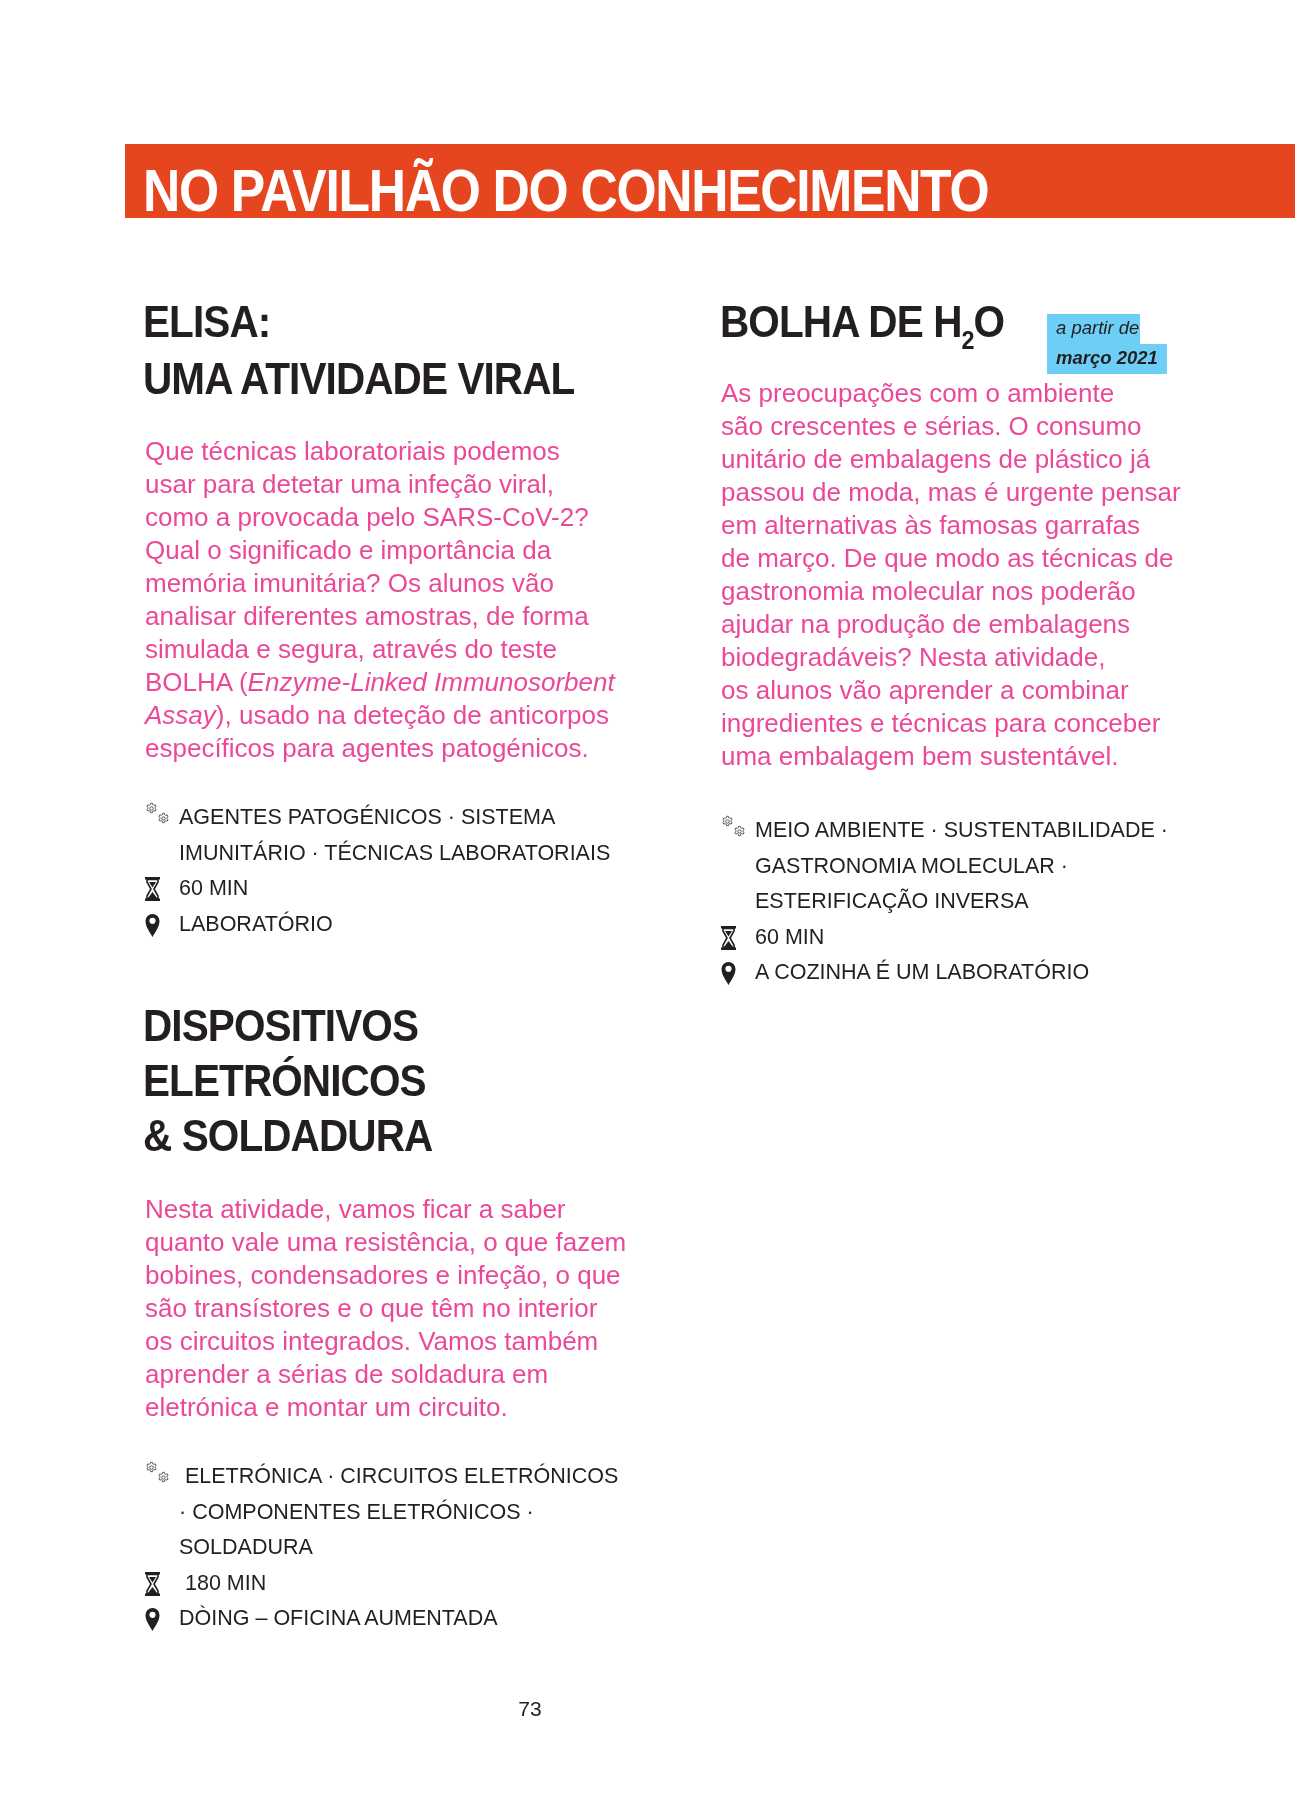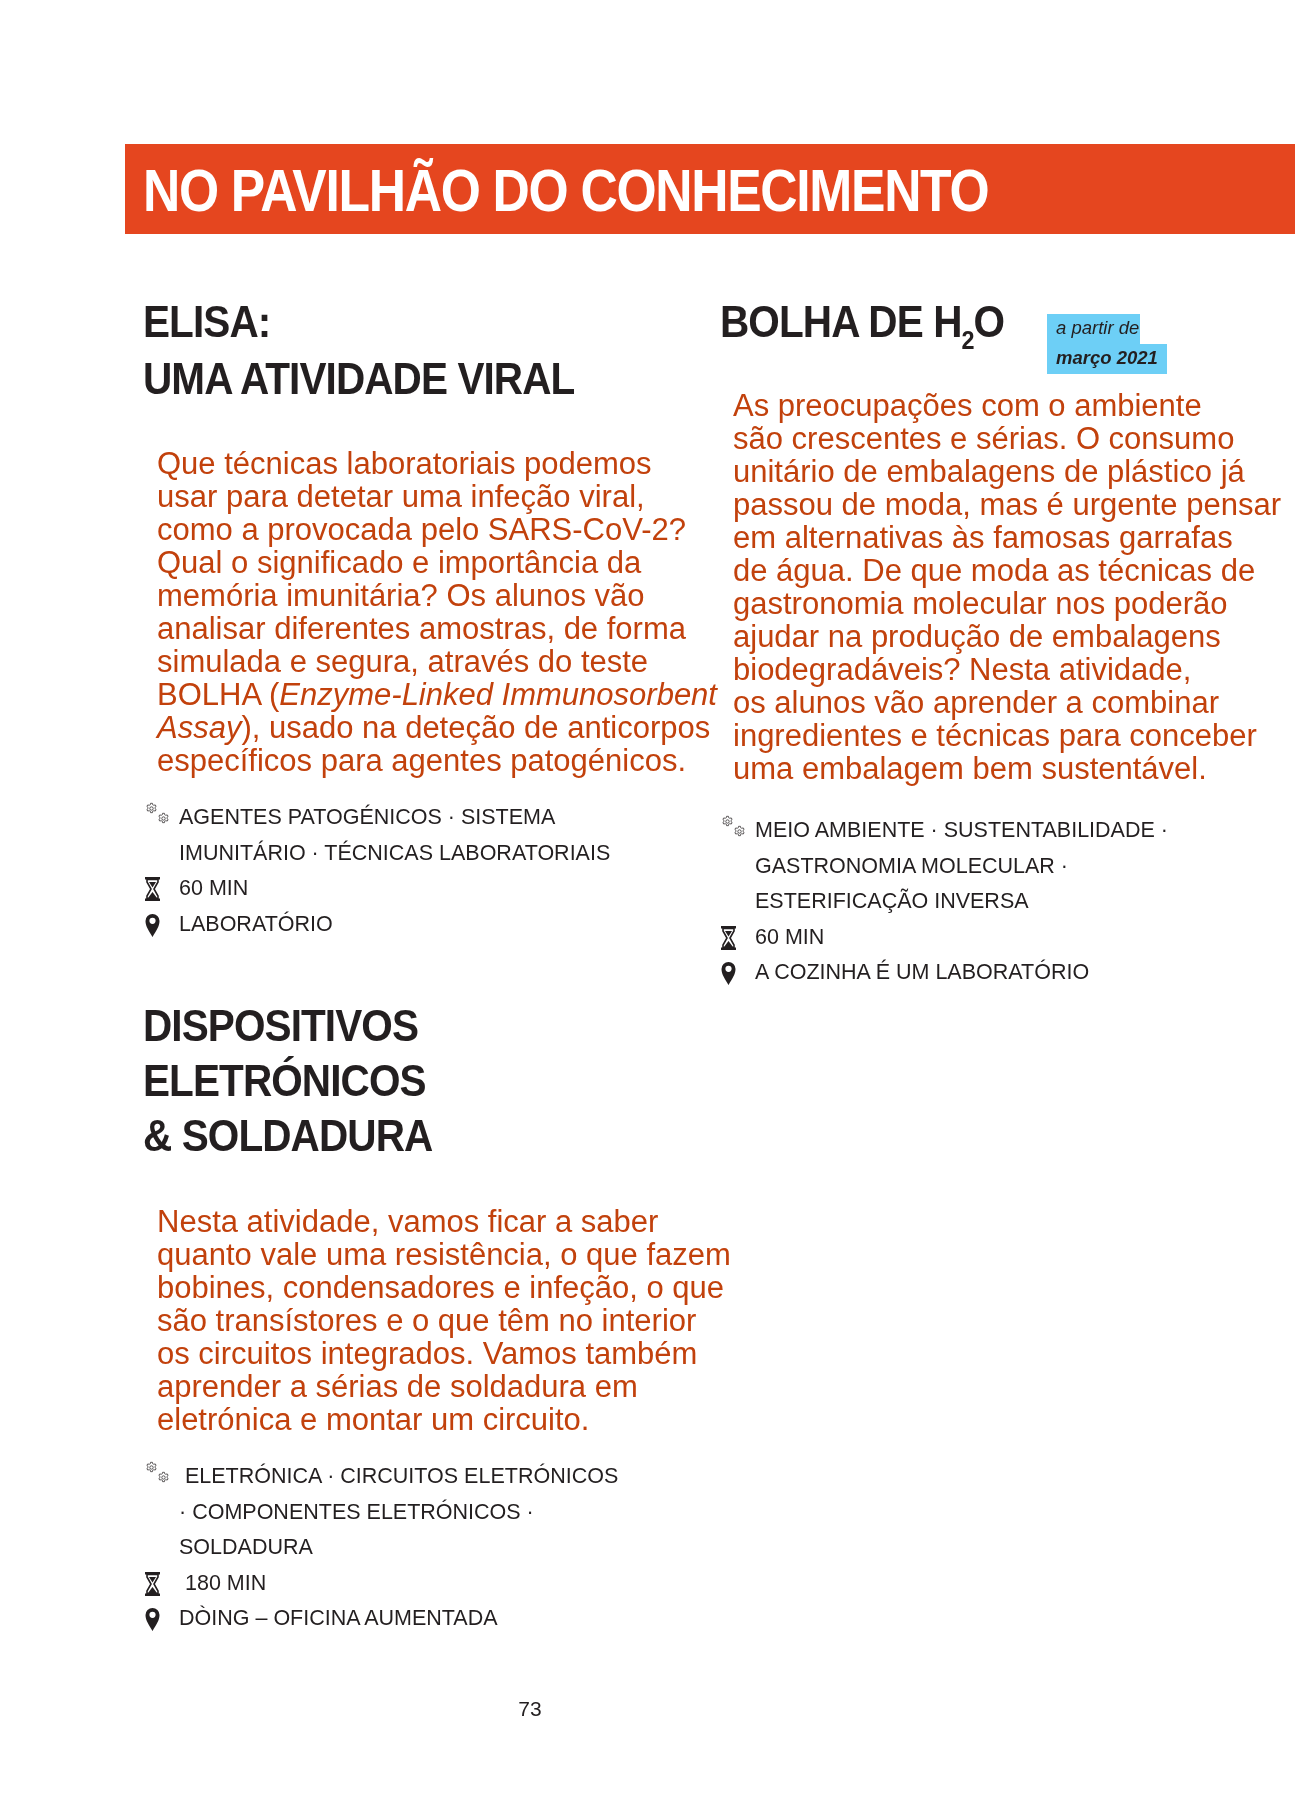--- a/index.html
+++ b/index.html
@@ -1,40 +1,40 @@
 <!DOCTYPE html>
 <html><head>
   <meta charset="utf-8">
   <style>
     html, body { margin: 0; padding: 0; }
     body {
       width: 1295px; height: 1800px; background: #ffffff; position: relative; overflow: hidden;
       font-family: "Liberation Sans", sans-serif; color: #231f20;
     }
     .banner {
-      position: absolute; left: 125px; top: 144px; width: 1170px; height: 90px;
+      position: absolute; left: 125px; top: 144px; width: 1170px; height: 74px;
       background: #e5461f;
     }
     .banner-title {
       position: absolute; left: 18px; top: 12px;
       font-family: "Liberation Sans", sans-serif; font-weight: bold; font-size: 60px;
       color: #ffffff; white-space: nowrap; letter-spacing: -1.5px;
       transform: scaleX(0.86); transform-origin: left center; line-height: 70px;
     }
     .heading {
       position: absolute; margin: 0;
       font-family: "Liberation Sans", sans-serif; font-weight: bold; font-size: 45px;
       line-height: 57px; color: #231f20; white-space: nowrap;
       letter-spacing: -1px; transform: scaleX(0.9); transform-origin: left top;
     }
     .heading sub { font-size: 26px; vertical-align: -12px; line-height: 0; }
     .body-text {
-      position: absolute; margin: 12px;
-      font-family: "Liberation Sans", sans-serif; font-size: 31px; line-height: 33px;
-      color: #c2410c; white-space: nowrap;
+      position: absolute; margin: 0;
+      font-family: "Liberation Sans", sans-serif; font-size: 26px; line-height: 33px;
+      color: #ec4899; white-space: nowrap;
     }
     .body-text .line { display: block; }
     .meta {
       position: absolute; font-family: "Liberation Sans", sans-serif; font-size: 21.5px;
       line-height: 35.5px; color: #231f20; white-space: nowrap;
     }
     .meta-row { position: relative; padding-left: 36px; }
     .meta-row .icon { position: absolute; left: 0; top: 0; width: 34px; height: 35px; }
     .meta-row .cont { display: block; }
     .badge { position: absolute; left: 1047px; top: 314px; }
@@ -173,21 +173,21 @@
     <div class="b2">
         <span>março 2021</span>
       </div>
   </div>
   <p class="body-text" style="left:721px; top:377px;">
     <span class="line">As preocupações com o ambiente</span>
     <span class="line">são crescentes e sérias. O consumo</span>
     <span class="line">unitário de embalagens de plástico já</span>
     <span class="line">passou de moda, mas é urgente pensar</span>
     <span class="line">em alternativas às famosas garrafas</span>
-    <span class="line">de água. De que moda as técnicas de</span>
+    <span class="line">de março. De que modo as técnicas de</span>
     <span class="line">gastronomia molecular nos poderão</span>
     <span class="line">ajudar na produção de embalagens</span>
     <span class="line">biodegradáveis? Nesta atividade,</span>
     <span class="line">os alunos vão aprender a combinar</span>
     <span class="line">ingredientes e técnicas para conceber</span>
     <span class="line">uma embalagem bem sustentável.</span>
   </p>
   <div class="meta" style="left:719px; top:813px;">
     <div class="meta-row">
       <svg class="icon">

